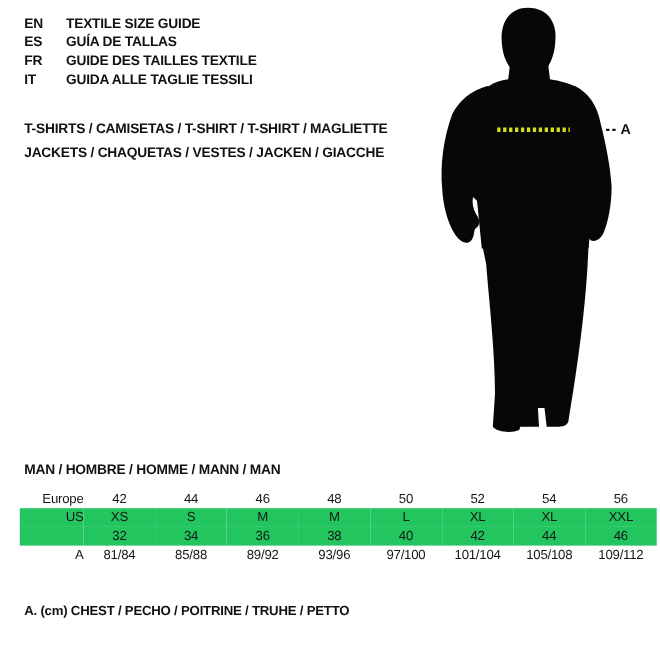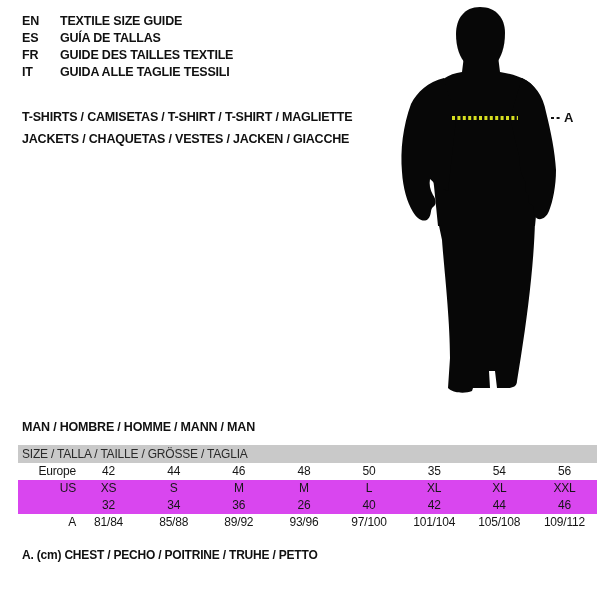--- a/index.html
+++ b/index.html
@@ -19,21 +19,21 @@
   .figure-svg{position:absolute;left:0;top:0;width:600px;height:600px;pointer-events:none;}
   .measure-label{position:absolute;left:564px;top:110px;font-size:13px;font-weight:700;}
   
   .section-title{position:absolute;left:22px;top:420px;font-size:12.5px;font-weight:700;letter-spacing:-0.2px;}
   
   .size-table{position:absolute;left:18px;top:445px;width:579px;border-collapse:collapse;table-layout:fixed;}
   .size-table td,.size-table th{font-size:12px;font-weight:400;padding:0;height:17px;line-height:17px;
     text-align:center;white-space:nowrap;letter-spacing:-0.2px;color:#161616;}
   .size-table .hdr td{background:#c9c9c9;text-align:left;padding-left:4px;height:18px;line-height:18px;color:#2a2a2a;}
   .size-table td.rowlabel{text-align:right;padding-left:4px;}
-  .size-table tr.shaded td{background:#d946ef;}
+  .size-table tr.shaded td{background:#22c55e;}
   .size-table col.c-label{width:58px;}
   
   .footnote{position:absolute;left:22px;top:548px;font-size:12px;font-weight:700;letter-spacing:-0.2px;}
 </style>
 </head>
 <body>
 
 <div class="stage">
 
   <div class="lang-list">
@@ -86,51 +86,48 @@
         <col>
         <col>
         <col>
         <col>
         <col>
         <col>
         <col>
         <col>
     </colgroup>
     <tbody>
-        <tr class="hdr">
-      <td colspan="9">SIZE / TALLA / TAILLE / GRÖSSE / TAGLIA</td>
-    </tr>
     <tr>
       <td class="rowlabel">Europe</td>
       <td>42</td>
       <td>44</td>
       <td>46</td>
       <td>48</td>
       <td>50</td>
-      <td>35</td>
+      <td>52</td>
       <td>54</td>
       <td>56</td>
     </tr>
     <tr class="shaded">
       <td class="rowlabel">US</td>
       <td>XS</td>
       <td>S</td>
       <td>M</td>
       <td>M</td>
       <td>L</td>
       <td>XL</td>
       <td>XL</td>
       <td>XXL</td>
     </tr>
     <tr class="shaded">
       <td class="rowlabel"></td>
       <td>32</td>
       <td>34</td>
       <td>36</td>
-      <td>26</td>
+      <td>38</td>
       <td>40</td>
       <td>42</td>
       <td>44</td>
       <td>46</td>
     </tr>
     <tr>
       <td class="rowlabel">A</td>
       <td>81/84</td>
       <td>85/88</td>
       <td>89/92</td>

